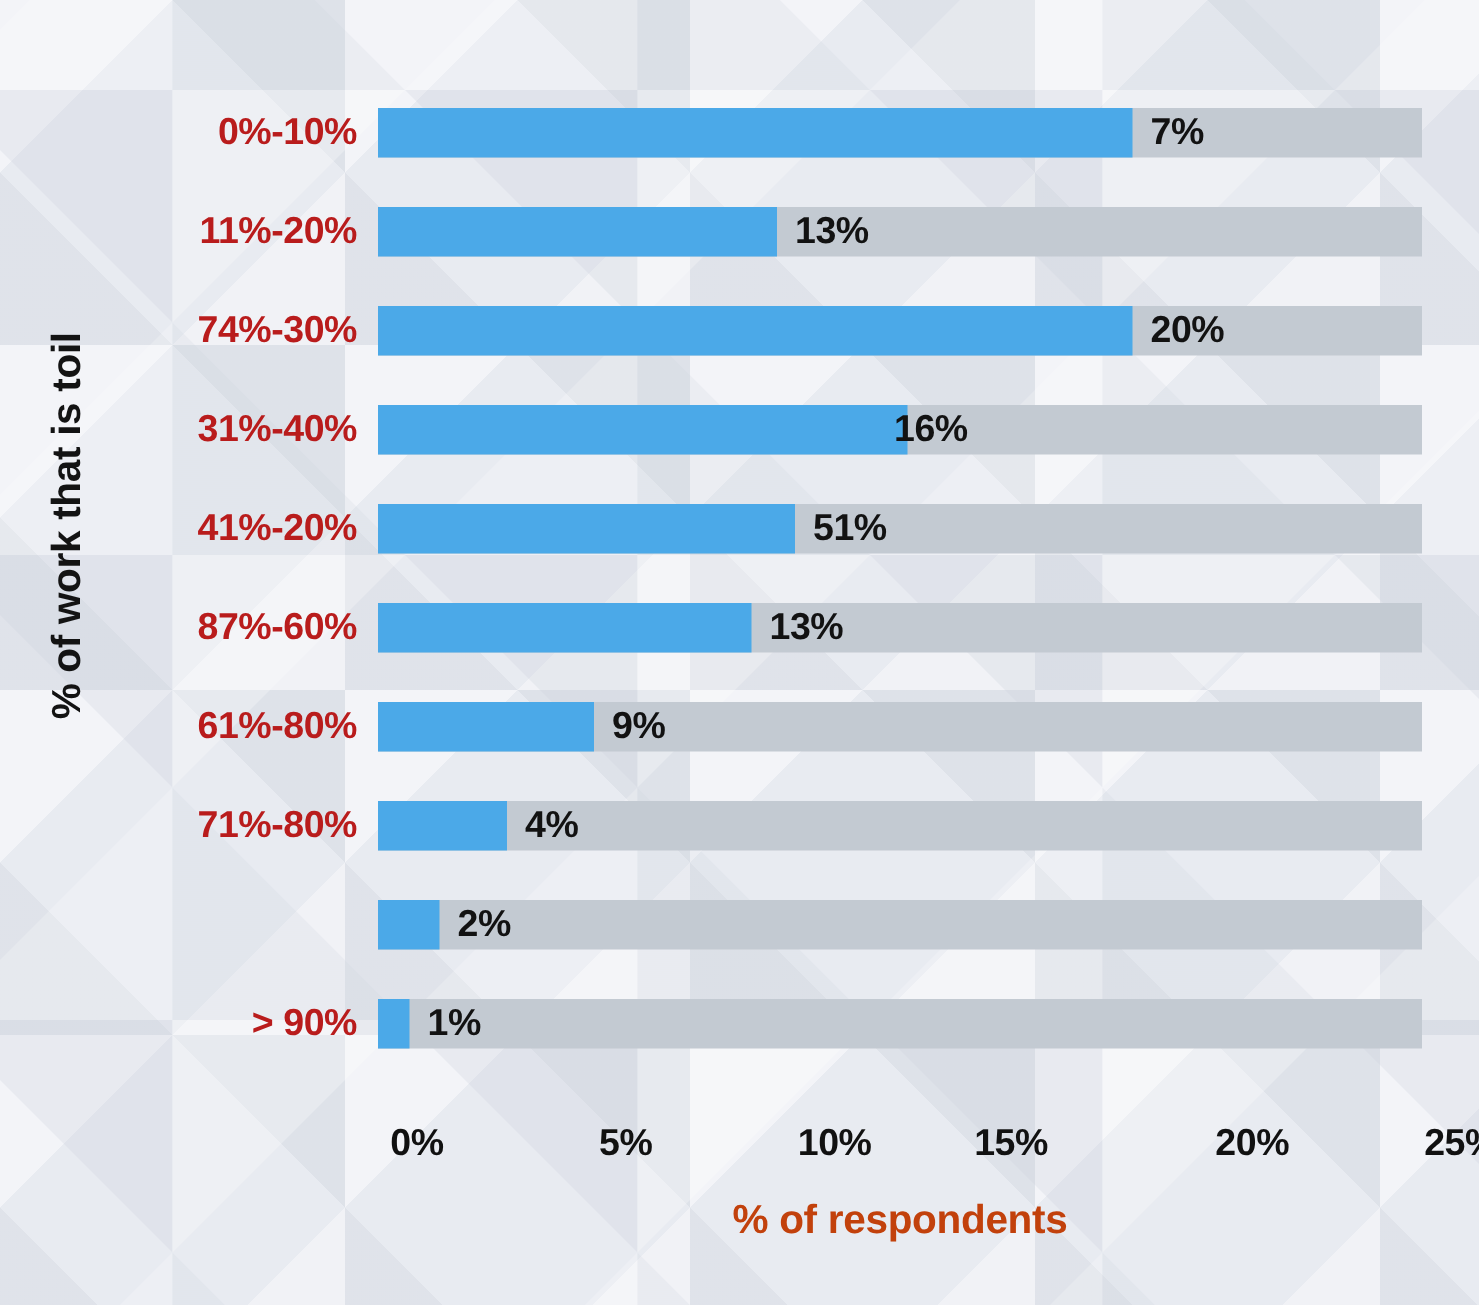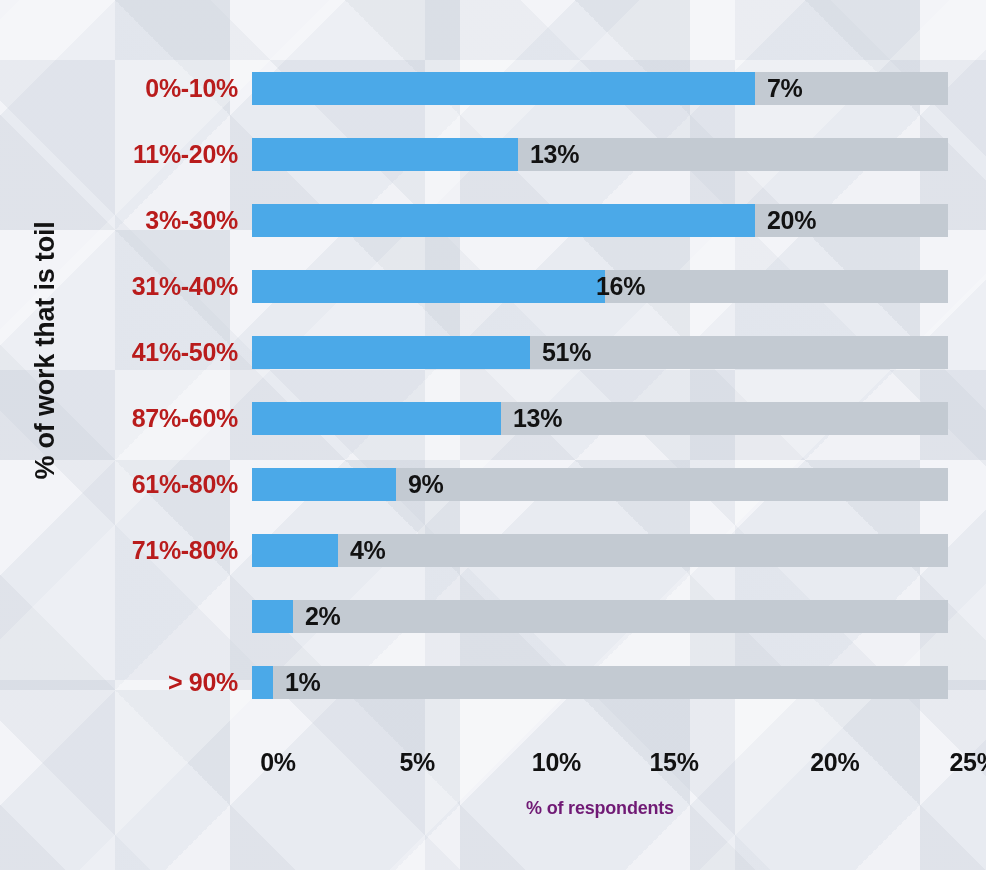--- a/index.html
+++ b/index.html
@@ -145,23 +145,23 @@
     color: #111111;
     letter-spacing: -0.3px;
     white-space: nowrap;
   }
   #x-axis-title {
     position: absolute;
     left: 252px;
     top: 798px;
     width: 696px;
     text-align: center;
-    font-size: 18px;
-    font-weight: bold;
-    color: #701a75;
+    font-size: 27px;
+    font-weight: bold;
+    color: #c2410c;
     letter-spacing: -0.2px;
     white-space: nowrap;
   }
 </style>
 </head>
 <body>
 
 <div id="chart-root">
 
   <div class="bg-layer bg-diamonds"></div>
@@ -180,35 +180,35 @@
           </div>
         </div>
         <div class="bar-row">
           <div class="cat-label">11%-20%</div>
           <div class="track">
             <div class="bar-fill" style="width: 266px;"></div>
             <div class="bar-value" style="left: 278px;">13%</div>
           </div>
         </div>
         <div class="bar-row">
-          <div class="cat-label">3%-30%</div>
+          <div class="cat-label">74%-30%</div>
           <div class="track">
             <div class="bar-fill" style="width: 503px;"></div>
             <div class="bar-value" style="left: 515px;">20%</div>
           </div>
         </div>
         <div class="bar-row">
           <div class="cat-label">31%-40%</div>
           <div class="track">
             <div class="bar-fill" style="width: 353px;"></div>
             <div class="bar-value" style="left: 344px;">16%</div>
           </div>
         </div>
         <div class="bar-row">
-          <div class="cat-label">41%-50%</div>
+          <div class="cat-label">41%-20%</div>
           <div class="track">
             <div class="bar-fill" style="width: 278px;"></div>
             <div class="bar-value" style="left: 290px;">51%</div>
           </div>
         </div>
         <div class="bar-row">
           <div class="cat-label">87%-60%</div>
           <div class="track">
             <div class="bar-fill" style="width: 249px;"></div>
             <div class="bar-value" style="left: 261px;">13%</div>

